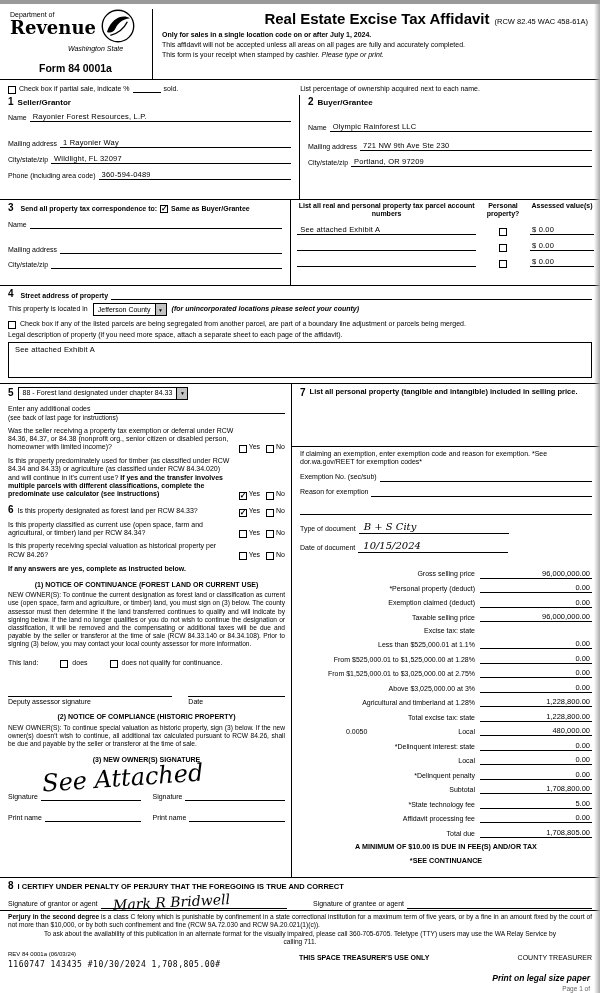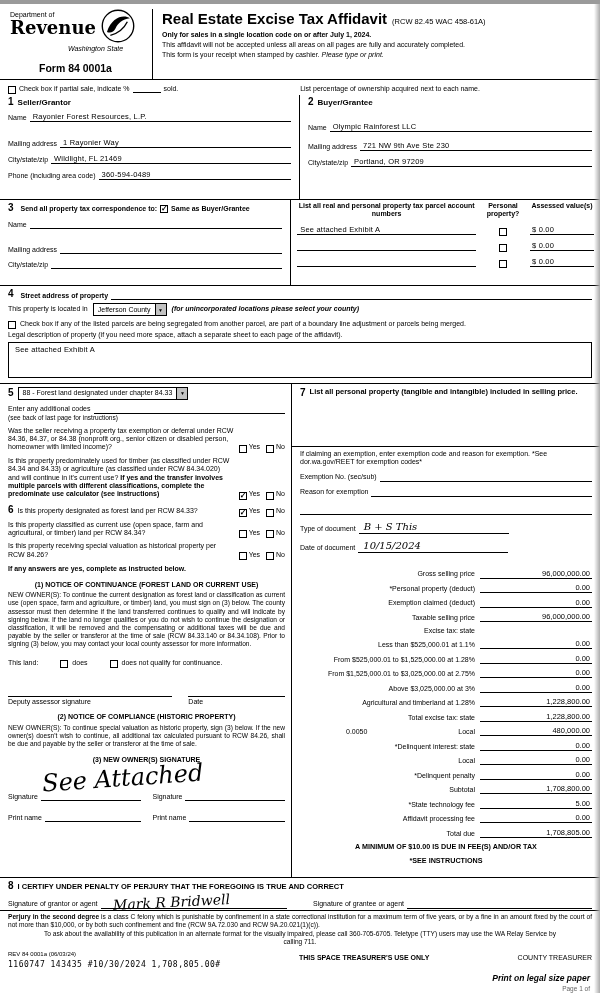--- a/index.html
+++ b/index.html
@@ -28,21 +28,21 @@
   .field-row{display:flex;align-items:flex-end;gap:3px;}
   
   .header{display:flex;height:76px;border-bottom:1px solid #000;padding:5px 8px 0 10px;}
   .logo-block{width:142px;flex:0 0 auto;}
   .logo-row{display:flex;gap:5px;align-items:flex-start;}
   .dept-of{font-size:7px;padding-top:2px;}
   .revenue{font-family:"DejaVu Serif",serif;font-weight:700;font-size:18px;line-height:.95;}
   .wa-state{font-size:7px;font-style:italic;margin-left:58px;}
   .form-no{font-weight:700;font-size:10.5px;margin-top:8px;padding-left:29px;}
   .title-block{flex:1;border-left:1.5px solid #000;padding:1px 4px 0 9px;}
-  .title-row{margin-bottom:3px;}
+  .title-row{margin-bottom:3px;text-align:right;}
   .title{font-weight:700;font-size:15px;}
   .rcw{font-size:7.5px;margin-left:3px;}
   .instr{font-size:7px;margin-top:1.5px;}
   
   .top-row{display:flex;align-items:flex-end;padding:4px 8px 2px;}
   .top-left{width:49%;display:flex;align-items:flex-end;gap:3px;}
   .top-right{width:51%;padding-left:6px;}
   .w28{width:28px;}
   
   .parties{display:grid;grid-template-columns:1fr 1fr;min-height:104px;}
@@ -189,21 +189,21 @@
       <div class="field-row mt4">
         <span>Name</span>
         <span class="uline fill val">Rayonier Forest Resources, L.P.</span>
       </div>
       <div class="field-row mt16">
         <span>Mailing address</span>
         <span class="uline fill val">1 Rayonier Way</span>
       </div>
       <div class="field-row mt6">
         <span>City/state/zip</span>
-        <span class="uline fill val">Wildlight, FL  21469</span>
+        <span class="uline fill val">Wildlight, FL  32097</span>
       </div>
       <div class="field-row mt6">
         <span>Phone (including area code)</span>
         <span class="uline fill val">360-594-0489</span>
       </div>
     </div>
     <div class="party">
       <div class="party-head">
         <span class="secnum">2</span>
         <span class="party-title">Buyer/Grantee</span>
@@ -418,21 +418,21 @@
         <span>Exemption No. (sec/sub)</span>
         <span class="uline fill"></span>
       </div>
       <div class="field-row">
         <span>Reason for exemption</span>
         <span class="uline fill"></span>
       </div>
       <div class="blankline"></div>
       <div class="field-row docrow mt16">
         <span>Type of document</span>
-        <span class="uline fill hwval">B + S This</span>
+        <span class="uline fill hwval">B + S City</span>
       </div>
       <div class="field-row docrow">
         <span>Date of document</span>
         <span class="uline fill hwval">10/15/2024</span>
       </div>
 
       <div class="tax-table">
         <div class="tax-row">
             <span class="tax-label">Gross selling price</span>
             <span class="tax-value">96,000,000.00</span>
@@ -506,21 +506,21 @@
             <span class="tax-label">Affidavit processing fee</span>
             <span class="tax-value">0.00</span>
           </div>
         <div class="tax-row">
             <span class="tax-label">Total due</span>
             <span class="tax-value">1,708,805.00</span>
           </div>
       </div>
 
       <div class="min-note">A MINIMUM OF $10.00 IS DUE IN FEE(S) AND/OR TAX</div>
-      <div class="min-note">*SEE INSTRUCTIONS</div>
+      <div class="min-note">*SEE CONTINUANCE</div>
     </div>
   </div>
 
   <div class="sec8">
     <div class="s8head">
       <span class="secnum">8</span>
       <span class="s8title">I CERTIFY UNDER PENALTY OF PERJURY THAT THE FOREGOING IS TRUE AND CORRECT</span>
     </div>
     <div class="s8grid">
       <div>

